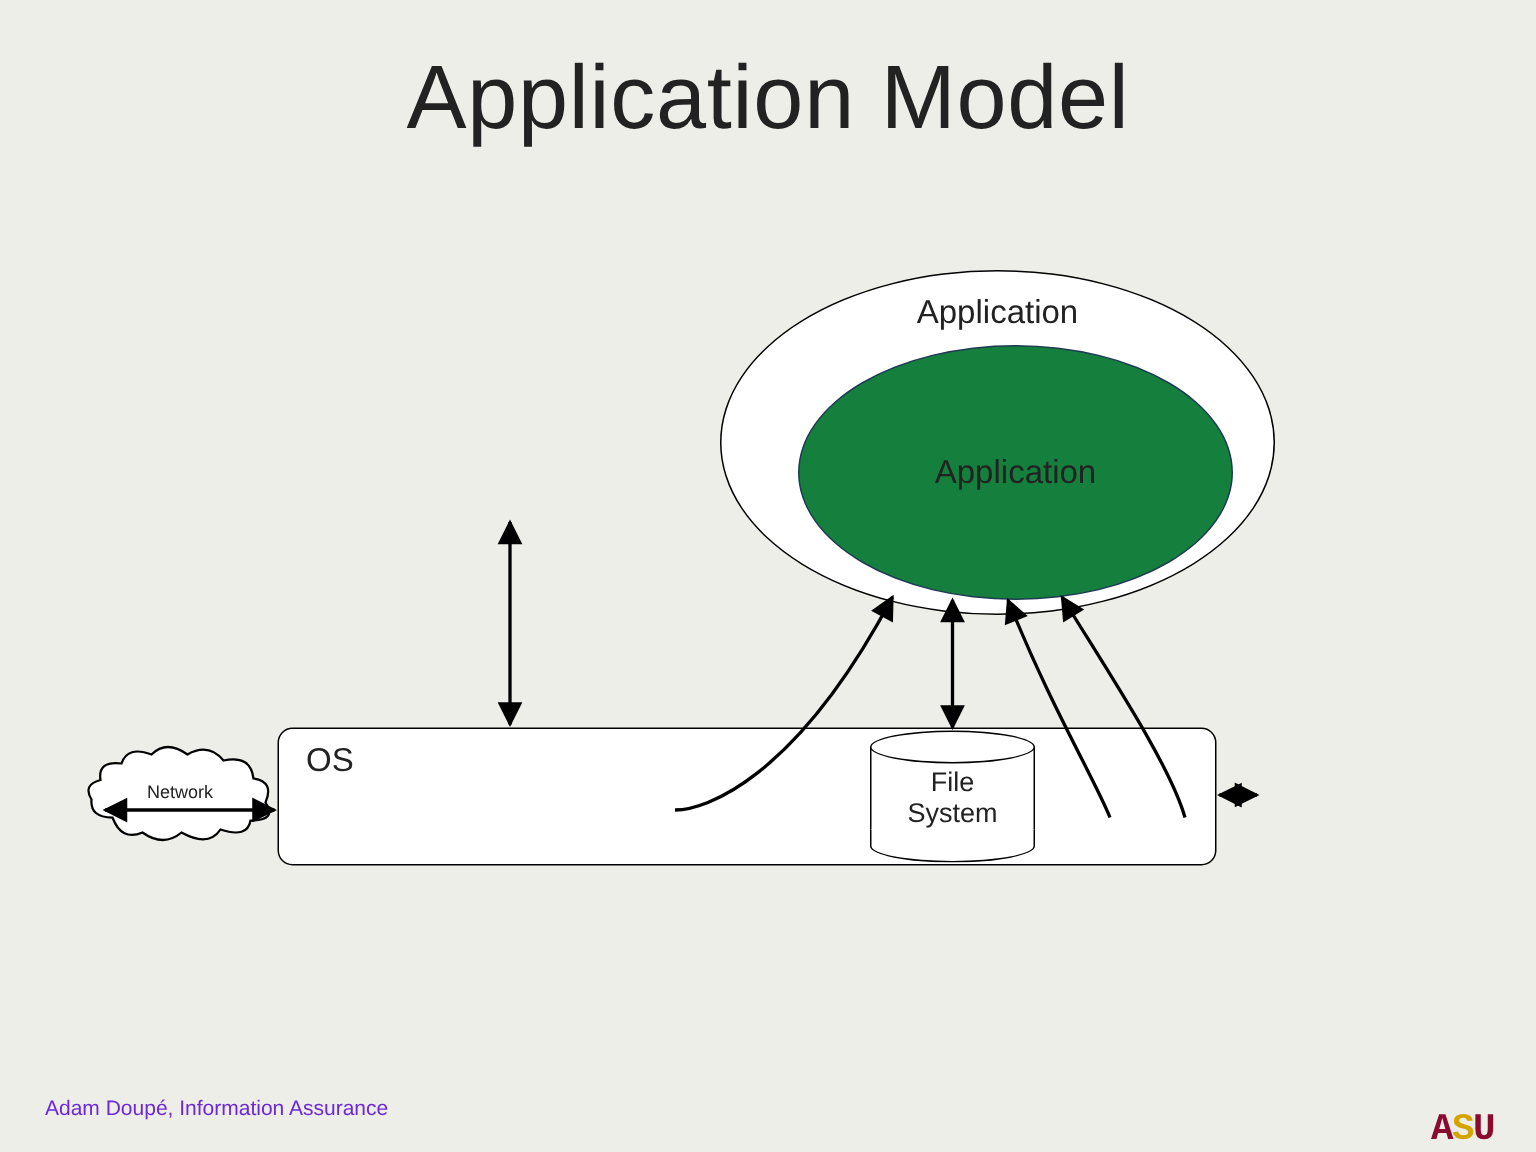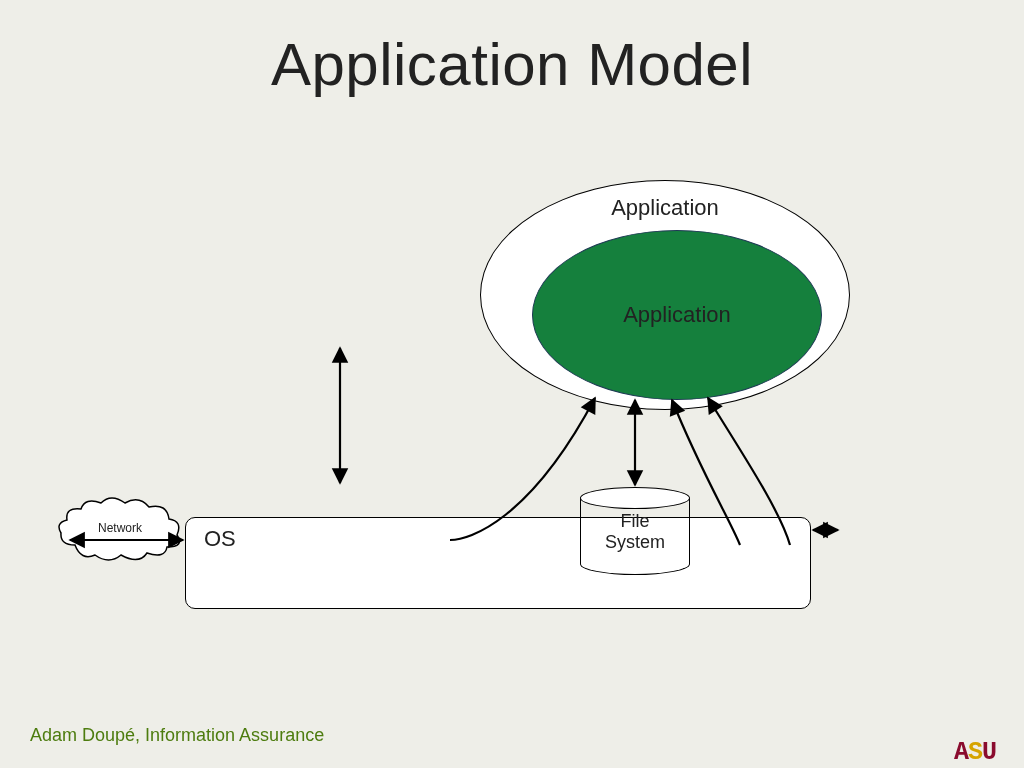--- a/index.html
+++ b/index.html
@@ -23,22 +23,22 @@
     left: 0; right: 0;
     text-align: center;
     font-size: 60px;
     font-weight: 400;
     letter-spacing: 0.5px;
   }
   .footer-credit {
     position: absolute;
     bottom: 22px;
     left: 30px;
-    font-size: 18px;
-    color: #4d7c0f;
+    font-size: 14px;
+    color: #6d28d9;
   }
   .logo-asu {
     position: absolute;
     bottom: 1px;
     right: 28px;
     font-family: Liberation Mono, monospace;
     font-weight: 900;
     font-size: 25px;
     color: #8a0b2e;
     letter-spacing: -1px;
@@ -85,21 +85,20 @@
     width: 160px; height: 75px;
   }
   
   #os-rect {
     left: 185px; top: 485px;
     width: 626px; height: 92px;
     padding: 8px 18px;
     font-size: 22px;
     display: flex;
     align-items: flex-start;
-    margin-top: 32px;
   }
   
   #terminal-rect {
     left: 840px; top: 460px;
     width: 134px; height: 140px;
     text-align: center;
   }
   #terminal-rect .tlabel {
     position: absolute;
     top: 6px; left: 0; right: 0;

